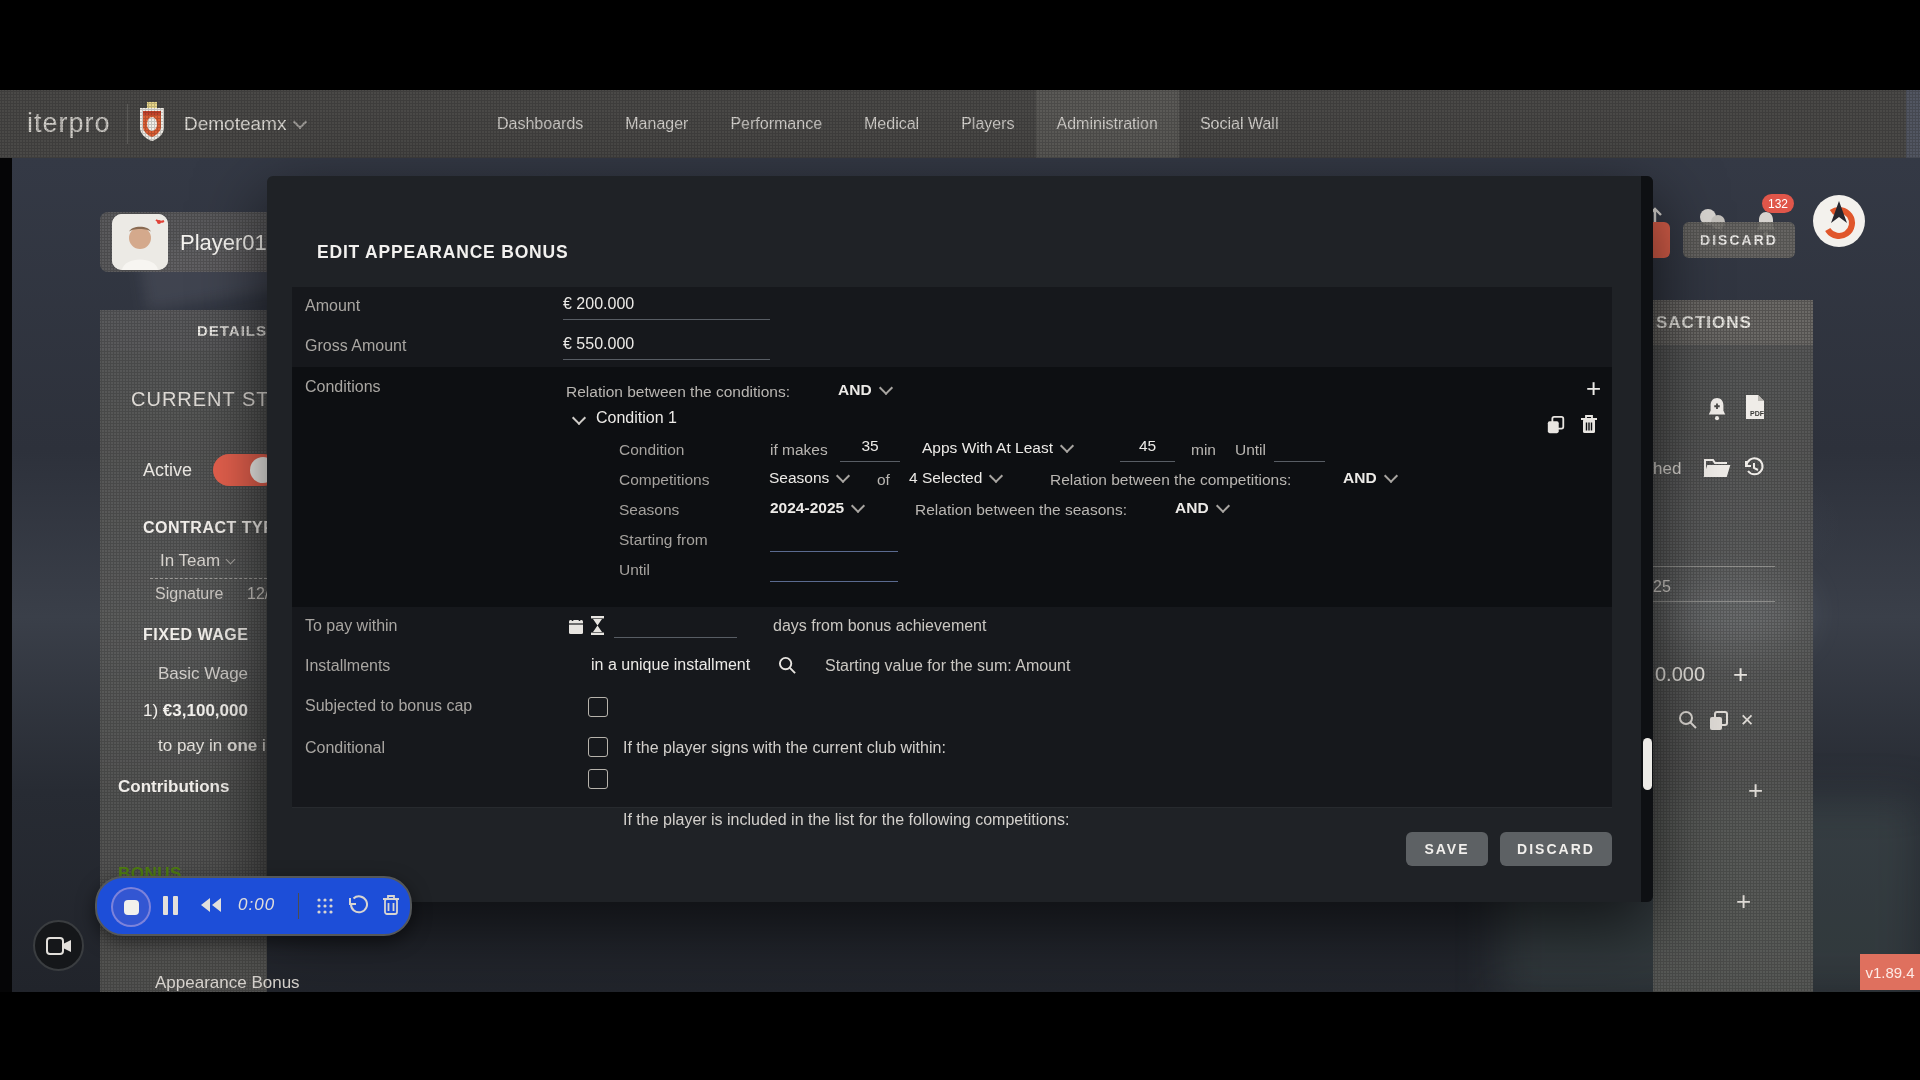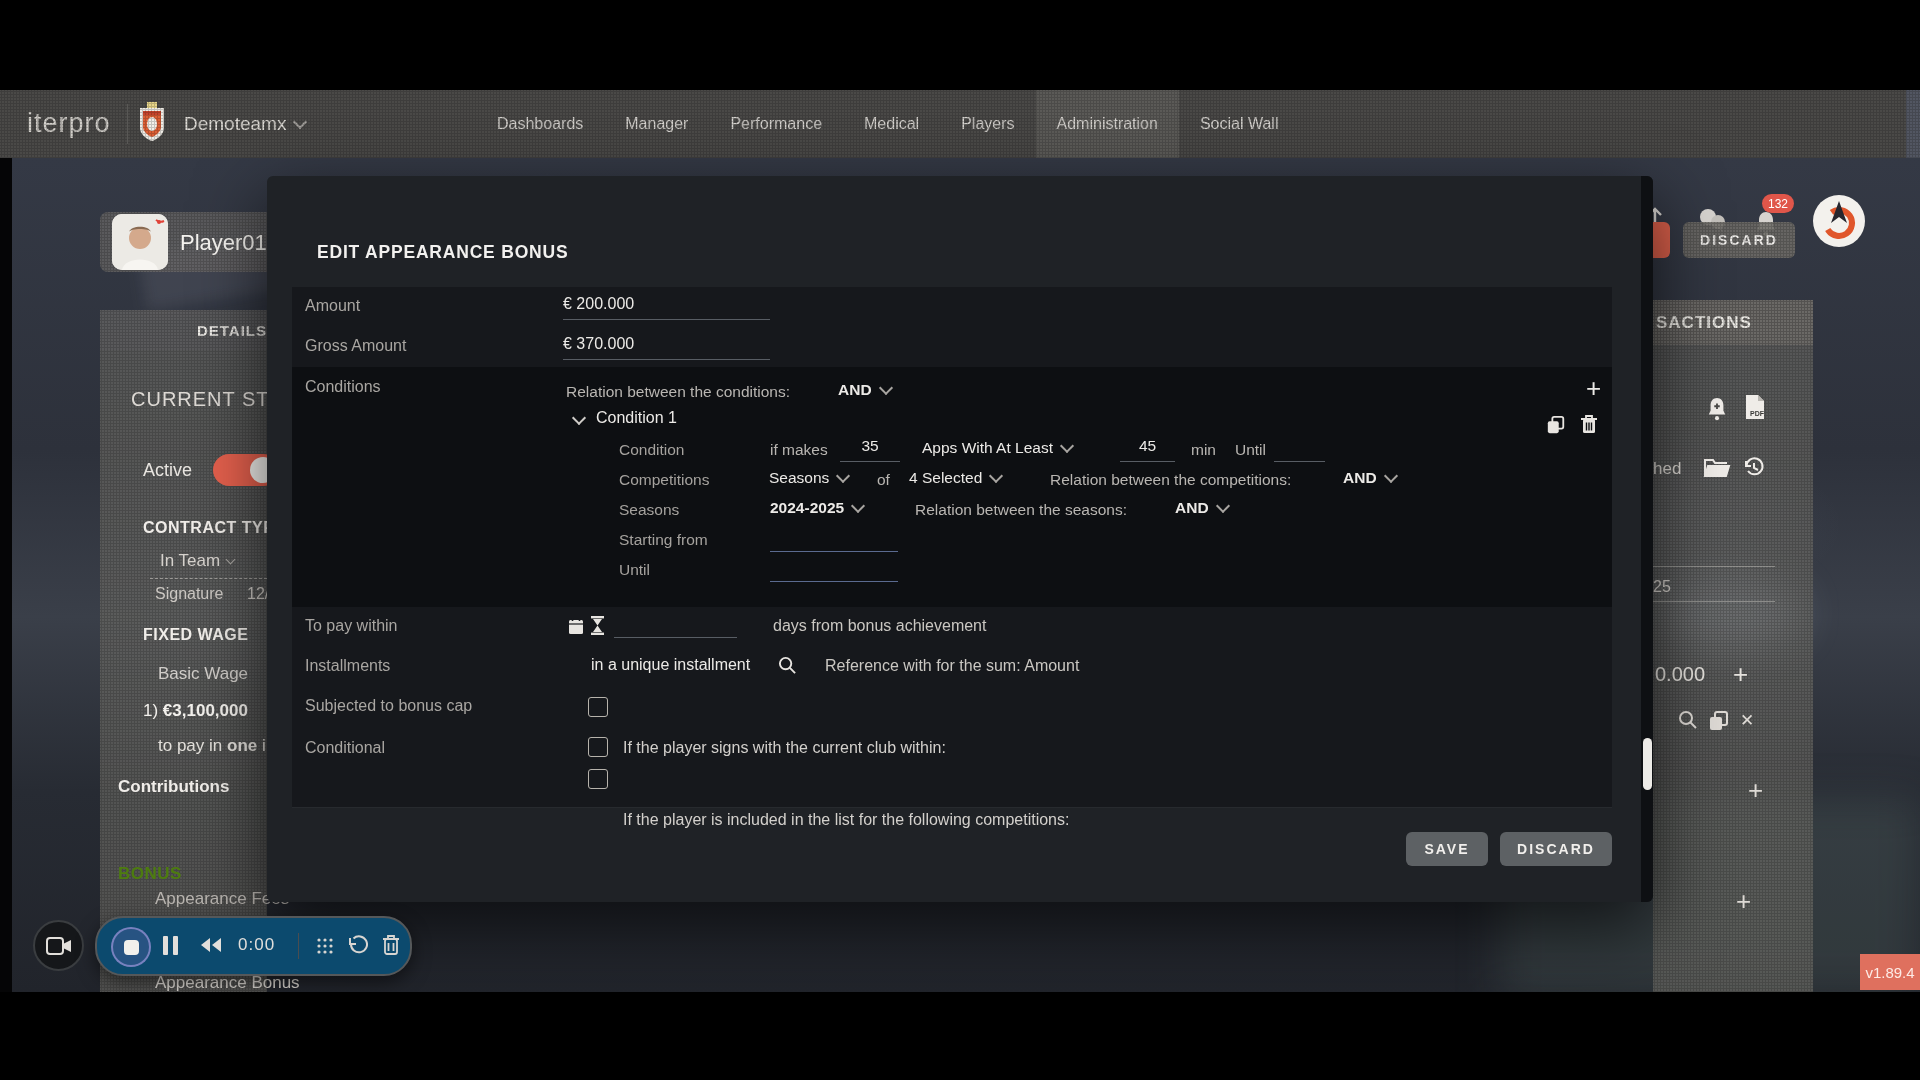--- a/index.html
+++ b/index.html
@@ -35,22 +35,22 @@
     display:flex;align-items:center;justify-content:center;cursor:pointer;}
   .sel{color:#eceae7;font-size:15.5px;cursor:pointer;display:flex;align-items:center;}
   .cond-lbl{color:#a5a29e;font-size:15.5px;}
   .cond-mut{color:#b9b6b2;font-size:15.5px;}
   .icon{color:#d8d5d1;cursor:pointer;display:flex;align-items:center;justify-content:center;}
   svg{display:block;}
   
   .toggle{width:66px;height:32px;border-radius:16px;background:#e4604d;position:relative;cursor:pointer;}
   .toggle .knob{position:absolute;right:3px;top:3px;width:26px;height:26px;border-radius:50%;background:#f4f2ee;}
   
-  #recpill{left:95px;top:916px;width:313px;height:56px;background:#0c4a6e;border:2px solid #55585a;
-    border-radius:28px;box-shadow:0 6px 18px rgba(0,0,0,.5);}
+  #recpill{left:95px;top:876px;width:313px;height:56px;background:#1d4ed8;border:2px solid #55585a;
+    border-radius:28px;box-shadow:0 6px 18px rgba(0,0,0,.5);font-style:italic;}
   #camcircle{left:33px;top:920px;width:47px;height:47px;border-radius:50%;background:#15171a;border:2px solid #3a3d40;}
   .vbar{width:1px;background:#4a4d50;height:26px;}
 </style>
 </head>
 <body>
 
 <div id="screen">
 
   <div class="abs" style="left:0;top:0;width:1920px;height:90px;background:#000;"></div>
 
@@ -255,21 +255,21 @@
     <div class="abs mrow" style="top:111px;height:40px;">
       <div class="abs lbl" style="left:13px;top:10px;">Amount</div>
       <div class="abs" style="left:271px;top:8px;width:207px;">
         <div class="white uline" style="font-size:16px;">€ 200.000</div>
       </div>
     </div>
 
     <div class="abs mrow" style="top:151px;height:40px;">
       <div class="abs lbl" style="left:13px;top:10px;">Gross Amount</div>
       <div class="abs" style="left:271px;top:8px;width:207px;">
-        <div class="white uline" style="font-size:16px;">€ 370.000</div>
+        <div class="white uline" style="font-size:16px;">€ 550.000</div>
       </div>
     </div>
 
     <div class="abs" style="left:25px;top:191px;width:1320px;height:240px;background:#0d0f12;border-bottom:1px solid #272a2e;">
       <div class="abs lbl" style="left:13px;top:11px;">Conditions</div>
 
       <div class="abs cond-mut" style="left:274px;top:16px;">Relation between the conditions:</div>
       <div class="abs sel" style="left:546px;top:14px;font-weight:600;">
         <span>AND</span>
         <span class="chev"></span>
@@ -362,21 +362,21 @@
 
     <div class="abs mrow" style="top:471px;height:40px;">
       <div class="abs lbl" style="left:13px;top:10px;">Installments</div>
       <div class="abs white" style="left:299px;top:9px;font-size:16px;font-weight:500;cursor:pointer;">in a unique installment</div>
       <div class="abs icon" style="left:486px;top:9px;">
         <svg width="19" height="19" viewBox="0 0 20 20" fill="none" stroke="#e8e5e1" stroke-width="2">
           <circle cx="8" cy="8" r="6"></circle>
             <path d="M12.5 12.5L18 18"></path>
         </svg>
       </div>
-      <div class="abs lt" style="left:533px;top:10px;font-size:16px;">Reference with for the sum: Amount</div>
+      <div class="abs lt" style="left:533px;top:10px;font-size:16px;">Starting value for the sum: Amount</div>
     </div>
 
     <div class="abs mrow" style="top:511px;height:40px;">
       <div class="abs lbl" style="left:13px;top:10px;">Subjected to bonus cap</div>
       <div class="abs cb" style="left:296px;top:10px;"></div>
     </div>
 
     <div class="abs mrow" style="top:551px;height:80px;">
       <div class="abs lbl" style="left:13px;top:12px;">Conditional</div>
       <div class="abs cb" style="left:296px;top:10px;"></div>

